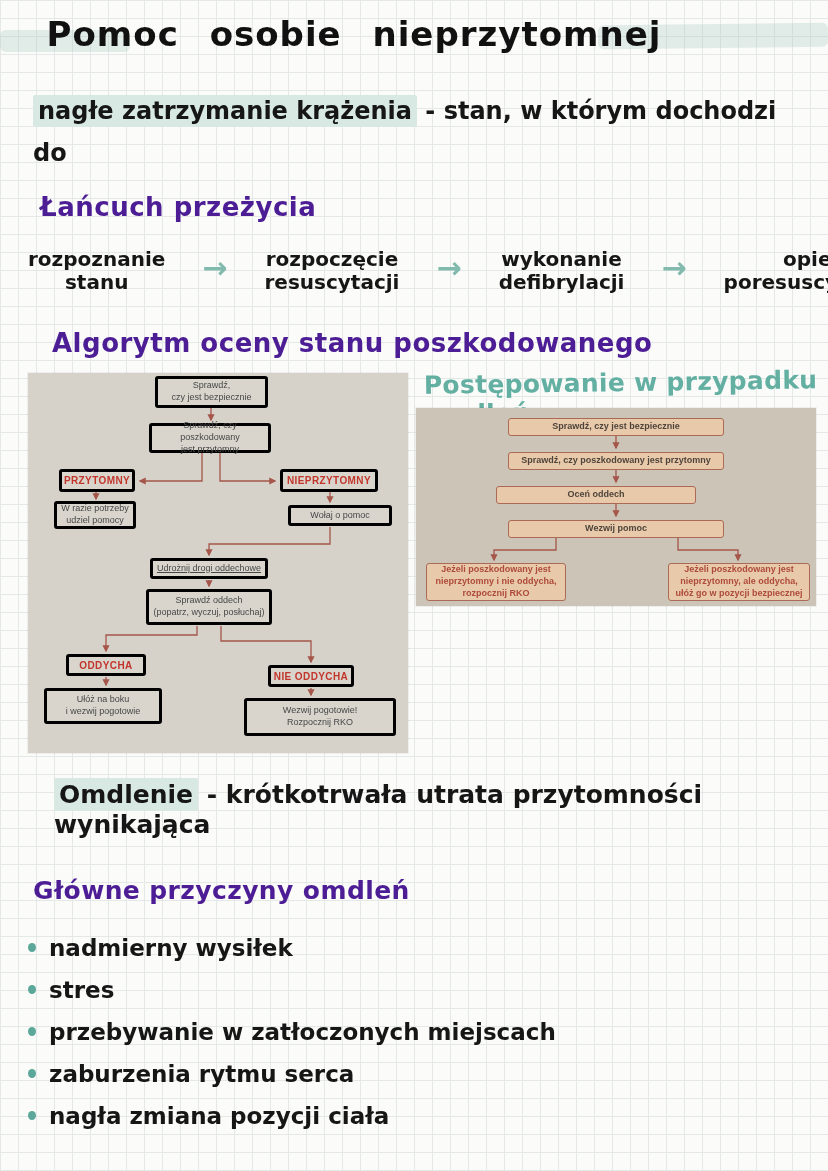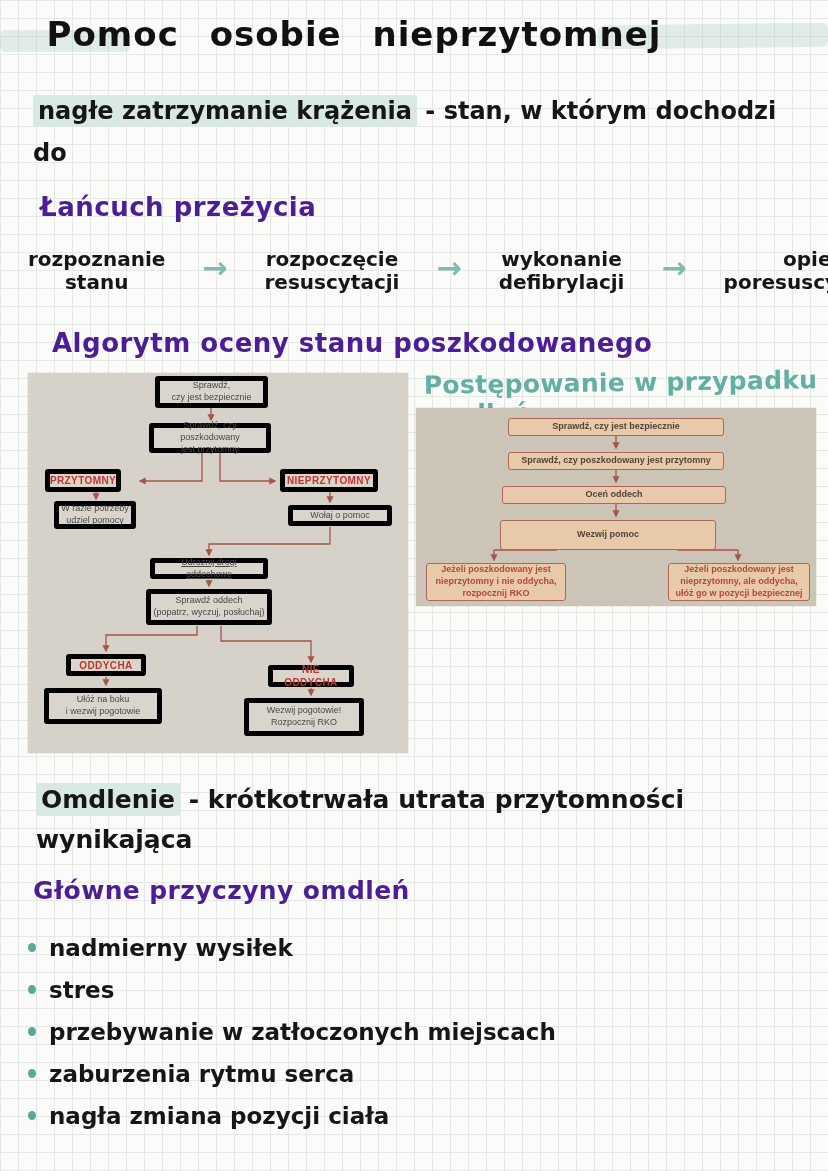--- a/index.html
+++ b/index.html
@@ -45,39 +45,39 @@
   
   .photo { position:absolute; box-shadow:0 0 0 1px rgba(0,0,0,0.05); }
   .photo-left  { left:28px;  top:373px; width:380px; height:380px; background:#d6d2ca; }
   .photo-right { left:416px; top:408px; width:400px; height:198px; background:#ccc4b7; }
   .fl-node, .fr-node {
     position:absolute; display:flex; align-items:center; justify-content:center;
     text-align:center; white-space:pre-line; border-radius:3px;
     font-family:"Liberation Sans", sans-serif;
   }
   .fl-node {
-    background:#d9d5cd; border:5px solid #000000; color:#474747;
+    background:#d9d5cd; border:3px solid #000000; color:#474747;
     font-size:9px; font-weight:400; line-height:1.3; padding:1px 2px;
   }
   .fl-node.red { color:#c2352b; font-weight:700; font-size:10px; letter-spacing:0.4px; }
   .flow-svg { position:absolute; left:0; top:0; }
   .fr-node {
     background:#e8c9a9; border:1px solid #aa6a57; color:#4e443c;
     font-size:9px; font-weight:700; line-height:1.3; padding:1px 3px;
   }
   .fr-node.outcome { color:#ae4a3b; }
 
   .faint-proc-heading {
     position:absolute; left:424px; top:368px; width:404px;
     color:#63b0a3; font-size:25px; font-weight:700; letter-spacing:0.3px;
     transform:rotate(-0.8deg);
   }
 
   
-  .faint-def { position:absolute; left:36px; top:780px; width:770px; font-size:25px; line-height:40px; }
+  .faint-def { position:absolute; left:36px; top:780px; width:770px; font-size:25px; line-height:30px;padding-left:18px; }
   .faint-def .line2 { margin-top:12px; padding-left:112px; }
 
   .causes-heading { position:absolute; left:33px; top:876px; font-size:25px; letter-spacing:0.4px; }
 
   .causes { position:absolute; left:28px; top:934px; width:770px; }
   .cause-item { display:flex; align-items:center; margin-bottom:15px; min-height:27px; }
   .bullet-dot {
     width:8px; height:9px; border-radius:50%;
     background:#5ba89a; margin-right:13px; flex:0 0 auto;
   }
@@ -137,33 +137,33 @@
       <path d="M169 253 V262 H78 V278" marker-end="url(#ahL)"></path>
       <path d="M193 253 V268 H283 V289" marker-end="url(#ahL)"></path>
       <path d="M78 304 V312" marker-end="url(#ahL)"></path>
       <path d="M283 315 V322" marker-end="url(#ahL)"></path>
     </g>
   </svg>
   <div class="fl-node" style="left:127px; top:3px;  width:113px; height:32px;">Sprawdź,
 czy jest bezpiecznie</div>
   <div class="fl-node" style="left:121px; top:50px; width:122px; height:30px;">Sprawdź, czy poszkodowany
 jest przytomny</div>
-  <div class="fl-node red" style="left:17px;  top:96px;  width:76px;  height:23px;">PRZYTOMNY</div>
+  <div class="fl-node red" style="left:31px;  top:96px;  width:76px;  height:23px;">PRZYTOMNY</div>
   <div class="fl-node red" style="left:252px; top:96px;  width:98px;  height:23px;">NIEPRZYTOMNY</div>
   <div class="fl-node" style="left:26px;  top:128px; width:82px;  height:28px;">W razie potrzeby
 udziel pomocy</div>
   <div class="fl-node" style="left:260px; top:132px; width:104px;  height:21px;">Wołaj o pomoc</div>
   <div class="fl-node" style="left:122px; top:185px; width:118px; height:21px;text-decoration:underline;">Udrożnij drogi oddechowe</div>
   <div class="fl-node" style="left:118px; top:216px; width:126px; height:36px;">Sprawdź oddech
 (popatrz, wyczuj, posłuchaj)</div>
   <div class="fl-node red" style="left:38px;  top:281px; width:80px;  height:22px;">ODDYCHA</div>
   <div class="fl-node red" style="left:240px; top:292px; width:86px;  height:22px;">NIE ODDYCHA</div>
   <div class="fl-node" style="left:16px;  top:315px; width:118px; height:36px;">Ułóż na boku
 i wezwij pogotowie</div>
-  <div class="fl-node" style="left:216px; top:325px; width:120px; height:38px;">Wezwij pogotowie!
+  <div class="fl-node" style="left:216px; top:325px; width:152px; height:38px;">Wezwij pogotowie!
 Rozpocznij RKO</div>
 </div>
 
 <div class="faint-proc-heading hw">Postępowanie w przypadku omdleń</div>
 
 <div class="photo photo-right">
   <svg class="flow-svg" width="400" height="198">
     <defs>
       <marker id="ahR" viewBox="0 0 10 10" refX="8" refY="5" markerWidth="5.5" markerHeight="5.5" orient="auto-start-reverse">
         <path d="M0,0 L10,5 L0,10 z" fill="#a5554a"></path>
@@ -172,22 +172,22 @@
     <g fill="none" stroke="#a5554a" stroke-width="1.3">
       <path d="M200 28 V40" marker-end="url(#ahR)"></path>
       <path d="M200 62 V74" marker-end="url(#ahR)"></path>
       <path d="M200 96 V108" marker-end="url(#ahR)"></path>
       <path d="M140 130 V142 H78 V152" marker-end="url(#ahR)"></path>
       <path d="M262 130 V142 H322 V152" marker-end="url(#ahR)"></path>
     </g>
   </svg>
   <div class="fr-node" style="left:92px; top:10px;  width:216px; height:18px;">Sprawdź, czy jest bezpiecznie</div>
   <div class="fr-node" style="left:92px; top:44px;  width:216px; height:18px;">Sprawdź, czy poszkodowany jest przytomny</div>
-  <div class="fr-node" style="left:86px; top:78px;  width:224px; height:18px;">Oceń oddech</div>
-  <div class="fr-node" style="left:84px; top:112px; width:216px; height:30px;">Wezwij pomoc</div>
+  <div class="fr-node" style="left:80px; top:78px;  width:200px; height:18px;">Oceń oddech</div>
+  <div class="fr-node" style="left:92px; top:112px; width:216px; height:18px;">Wezwij pomoc</div>
   <div class="fr-node outcome" style="left:10px;  top:155px; width:140px; height:38px;">Jeżeli poszkodowany jest
 nieprzytomny i nie oddycha,
 rozpocznij RKO</div>
   <div class="fr-node outcome" style="left:252px; top:155px; width:142px; height:38px;">Jeżeli poszkodowany jest
 nieprzytomny, ale oddycha,
 ułóż go w pozycji bezpiecznej</div>
 </div>
 
 <div class="faint-def hw">
   <div><span class="hl">Omdlenie</span> <span>- krótkotrwała utrata przytomności wynikająca</span></div>

